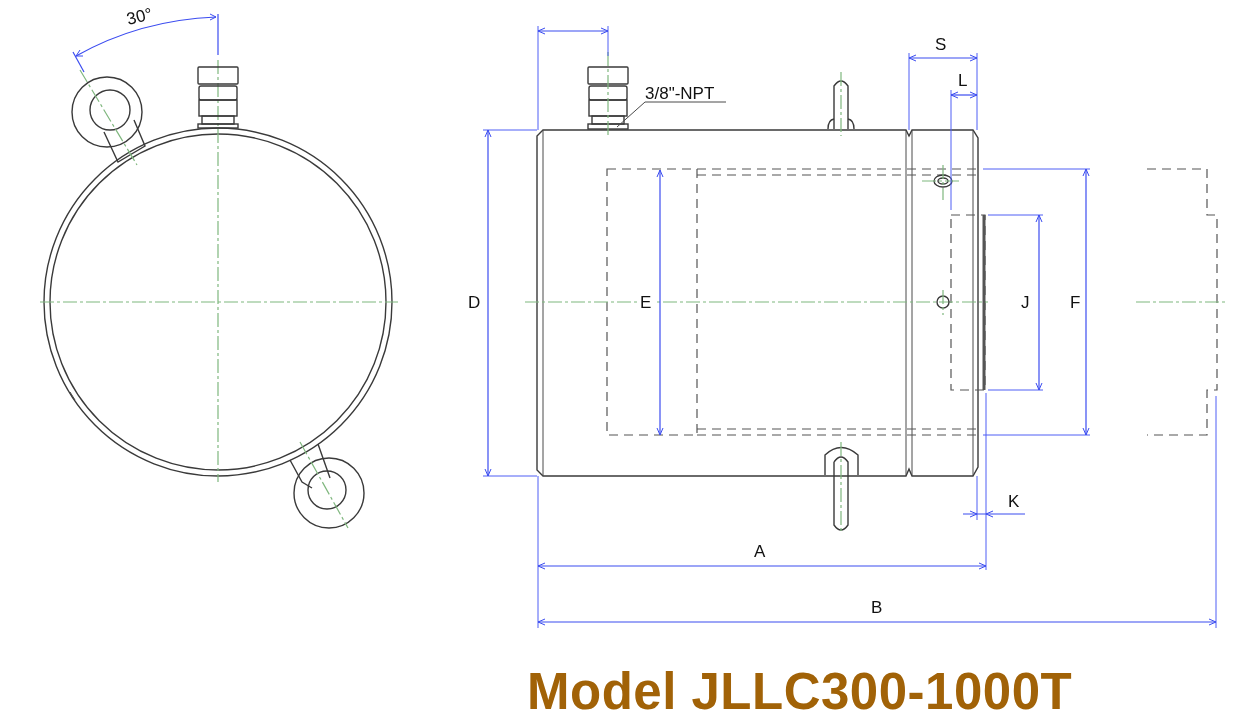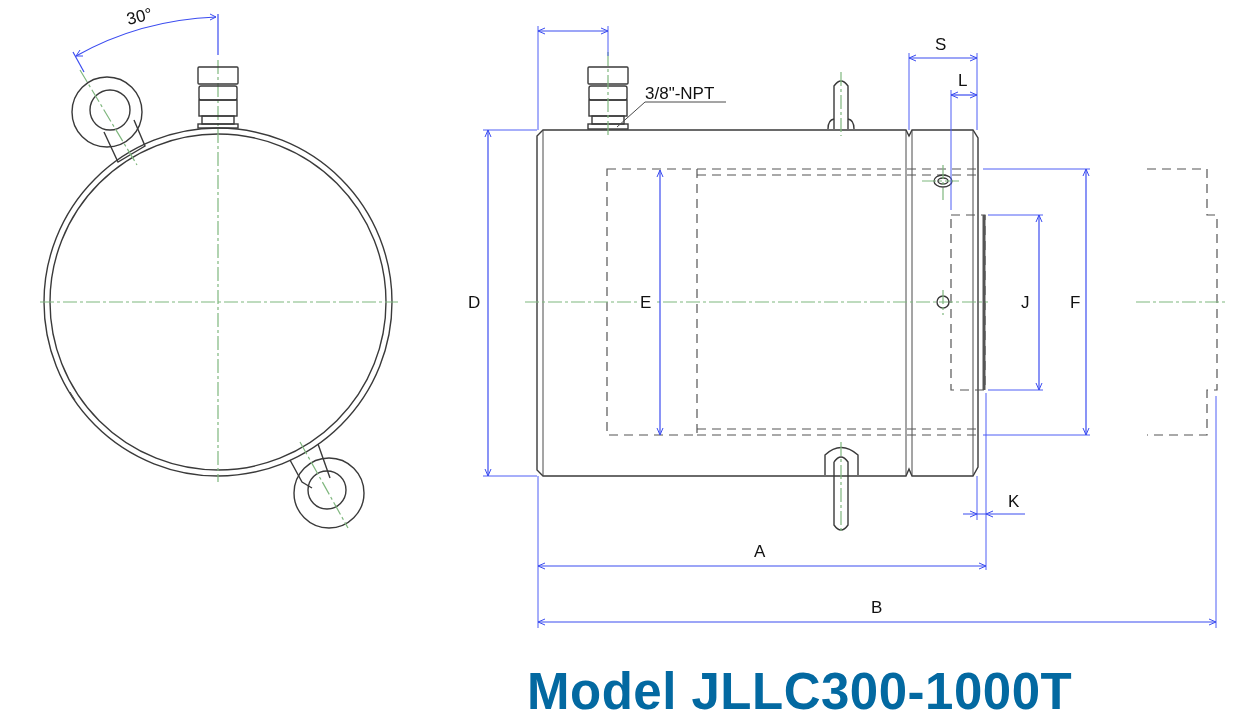--- a/index.html
+++ b/index.html
@@ -7,21 +7,21 @@
   #drawing { position: absolute; left: 0; top: 0; width: 1248px; height: 725px; }
   .outline { fill: none; stroke: #3a3a3a; stroke-width: 1.4; }
   .outline-thin { fill: none; stroke: #4a4a4a; stroke-width: 1; }
   .hidden { fill: none; stroke: #555555; stroke-width: 1.2; stroke-dasharray: 9 6; }
   .center { fill: none; stroke: #7fb77e; stroke-width: 1.2; stroke-dasharray: 14 3 3 3; }
   .dim { fill: none; stroke: #3b4cf0; stroke-width: 1.2; }
   .dim-ext { fill: none; stroke: #4f5ff5; stroke-width: 1; }
   .arrow { fill: none; stroke: #3b4cf0; stroke-width: 1; }
   .dim-label { font-family: "Liberation Sans", sans-serif; font-size: 17px; fill: #111111; }
   .note-label { font-family: "Liberation Sans", sans-serif; font-size: 17px; fill: #111111; }
-  .title { position: absolute; left: 527px; top: 662px; font-family: "Liberation Sans", sans-serif; font-weight: bold; font-size: 51px; color: #0369a1; letter-spacing: 0.5px; white-space: nowrap; }
+  .title { position: absolute; left: 527px; top: 662px; font-family: "Liberation Sans", sans-serif; font-weight: bold; font-size: 51px; color: #a16207; letter-spacing: 0.5px; white-space: nowrap; }
 </style>
 </head>
 <body>
 
 <svg id="drawing" viewBox="0 0 1248 725" xmlns="http://www.w3.org/2000/svg">
 
   <g>
 
     <circle class="outline" cx="218" cy="302" r="174"></circle>
     <circle class="outline" cx="218" cy="302" r="168"></circle>

